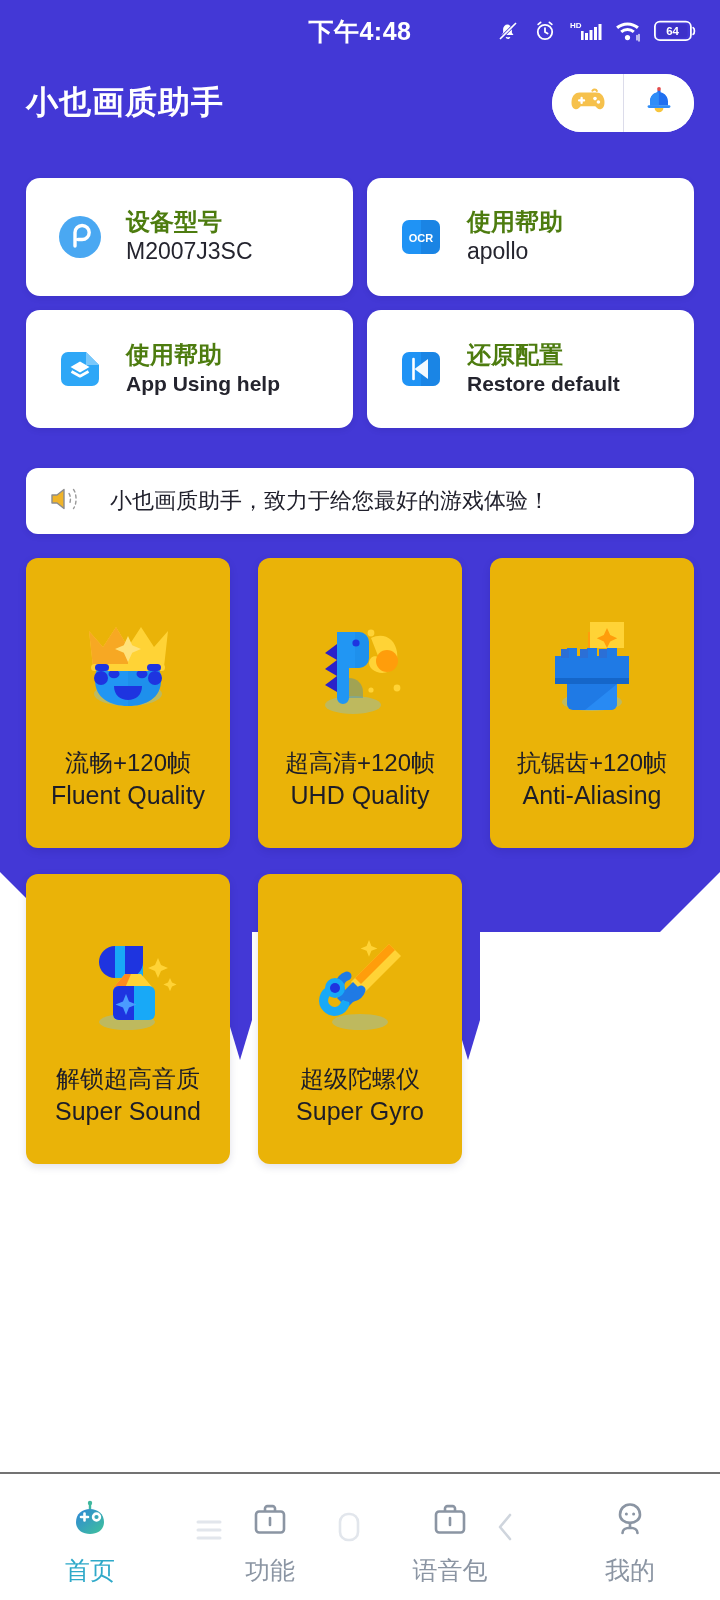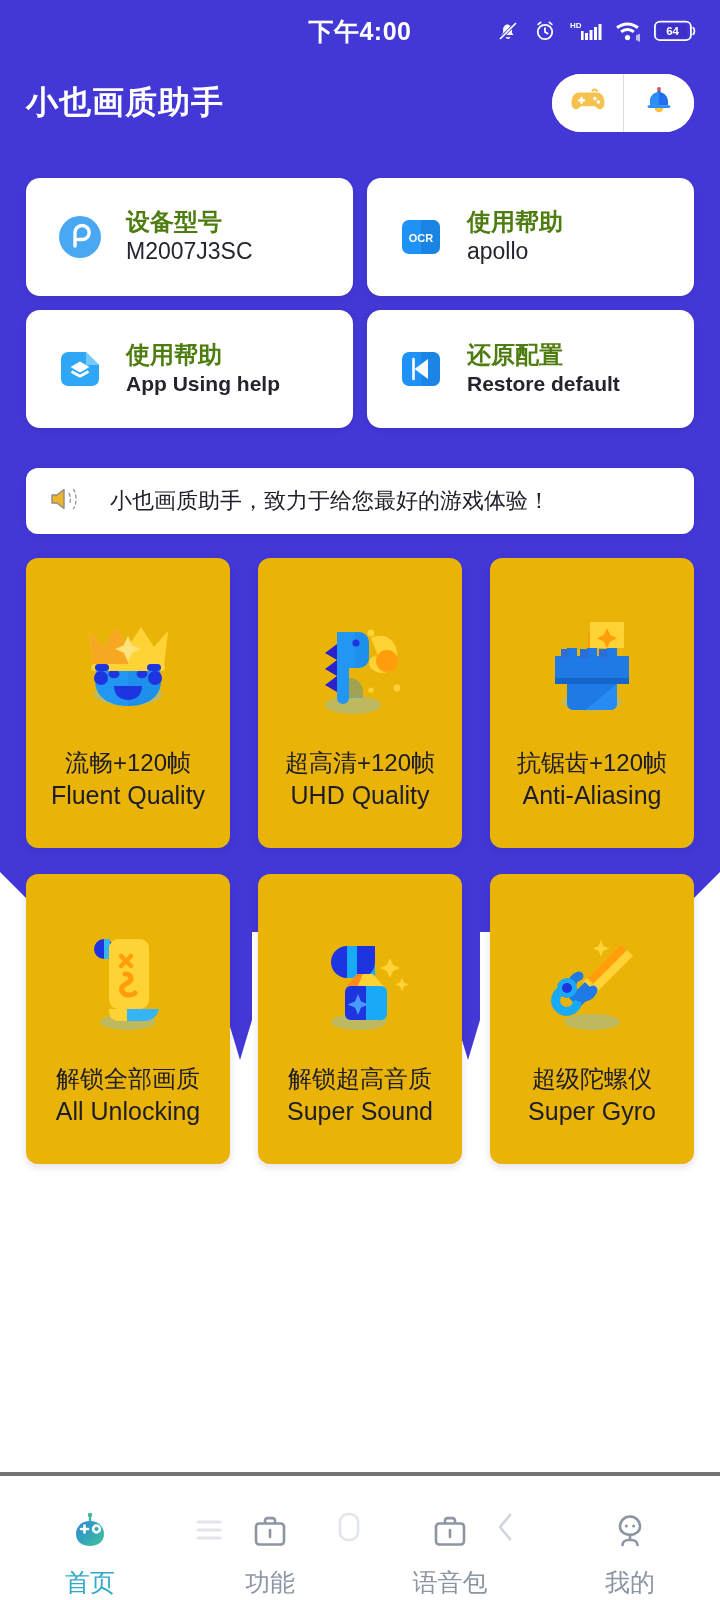--- a/index.html
+++ b/index.html
@@ -95,22 +95,22 @@
     box-shadow:0 3px 8px rgba(20,10,80,.12); cursor:pointer;
     position:relative; z-index:3;
   }
   .feat-ic { margin-top:48px; width:118px; height:118px; }
   .feat-cn { margin-top:24px; font-size:24px; color:#1d1d28; line-height:1.25; }
   .feat-en { margin-top:2px;  font-size:25px; color:#1d1d28; line-height:1.25; }
 
   
   .bottomnav {
     position:absolute; left:0; bottom:0; width:720px; height:128px;
-    background:#fff; border-top:4px solid #737373;
-    display:flex; align-items:flex-start; padding-top:32px;
+    background:#fff; border-top:2px solid #737373;
+    display:flex; align-items:flex-start; padding-top:22px;
   }
   .nav-item {
     flex:1; display:flex; flex-direction:column; align-items:center; gap:8px;
     cursor:pointer;
   }
   .nav-label { font-size:25px; color:#8b95a3; }
   .nav-item.active .nav-label { color:#2fa9c9; }
   .sysnav { position:absolute; bottom:0; left:0; width:720px; height:128px; pointer-events:none; }
   .sys-ic { position:absolute; bottom:52px; }
   .sys-menu { left:192px; }
@@ -120,21 +120,21 @@
 </head>
 <body>
 
 <div id="app">
 
   <div class="hero"></div>
   <div class="hero-stripe stripe-a"></div>
   <div class="hero-stripe stripe-b"></div>
 
   <div class="statusbar">
-    <div class="sb-time">下午4:00</div>
+    <div class="sb-time">下午4:48</div>
     <div class="sb-icons">
 
       <span>
         <svg width="24" height="24" viewBox="0 0 24 24" fill="none" stroke="#fff" stroke-width="1.8">
           <path d="M6.5 16h11l-1.6-2.2V10a4.4 4.4 0 0 0-8.8 0v3.8L5.5 16h1z" fill="#fff" stroke="none"></path>
           <path d="M10.3 18.2a1.9 1.9 0 0 0 3.4 0" stroke="#fff" stroke-width="1.6" fill="none"></path>
           <path d="M4 20L20 4" stroke="#4338d6" stroke-width="3.2"></path>
           <path d="M4 20L20 4" stroke="#fff" stroke-width="1.6"></path>
         </svg>
       </span>
@@ -340,36 +340,20 @@
           <path d="M84 78v20a6 6 0 0 1-6 6H52z" fill="#2f97ff" opacity=".55"></path>
           <rect x="28" y="43" width="8" height="9" fill="#2b6fd6"></rect>
           <rect x="47" y="43" width="8" height="9" fill="#2b6fd6"></rect>
           <rect x="66" y="43" width="8" height="9" fill="#2b6fd6"></rect>
         </svg>
       </span>
       <span class="feat-cn">抗锯齿+120帧</span>
       <span class="feat-en">Anti-Aliasing</span>
     </div>
 
-    <div class="feat-card">
-      <span class="feat-ic">
-        <svg width="118" height="118" viewBox="0 0 118 118">
-          <ellipse cx="59" cy="100" rx="28" ry="8" fill="#6ec6ff" opacity=".35"></ellipse>
-          <circle cx="35" cy="27" r="10" fill="#1e34e0"></circle>
-          <path d="M35 17h6v20h-6z" fill="#36b4f5"></path>
-          <rect x="40" y="17" width="40" height="70" rx="9" fill="#ffd336"></rect>
-          <path d="M52 87h38c-2 8-7 12-16 12H52z" fill="#36b4f5"></path>
-          <path d="M40 87h18v12H49a9 9 0 0 1-9-9z" fill="#ffd336"></path>
-          <path d="M52 34l10 10M62 34l-10 10" stroke="#ff9d0b" stroke-width="4.5" stroke-linecap="round"></path>
-          <path d="M56 52c6 0 8 5 4 8s-9 4-7 9 9 5 13 2" fill="none" stroke="#ff9d0b" stroke-width="5" stroke-linecap="round"></path>
-        </svg>
-      </span>
-      <span class="feat-cn">解锁全部画质</span>
-      <span class="feat-en">All Unlocking</span>
-    </div>
 
     <div class="feat-card">
       <span class="feat-ic">
         <svg width="118" height="118" viewBox="0 0 118 118">
           <ellipse cx="58" cy="100" rx="28" ry="8" fill="#6ec6ff" opacity=".35"></ellipse>
           <path d="M46 24a16 16 0 0 0 0 32h14V24z" fill="#1e34e0"></path>
           <rect x="46" y="24" width="28" height="32" fill="#18a9f7"></rect>
           <path d="M74 24v16a16 16 0 0 1-16 16h-2V24z" fill="#1e34e0"></path>
           <path d="M44 66l12-14h16l12 14z" fill="#ffd336"></path>
           <path d="M44 66l12-14h6l-6 14z" fill="#ff8a1e"></path>

